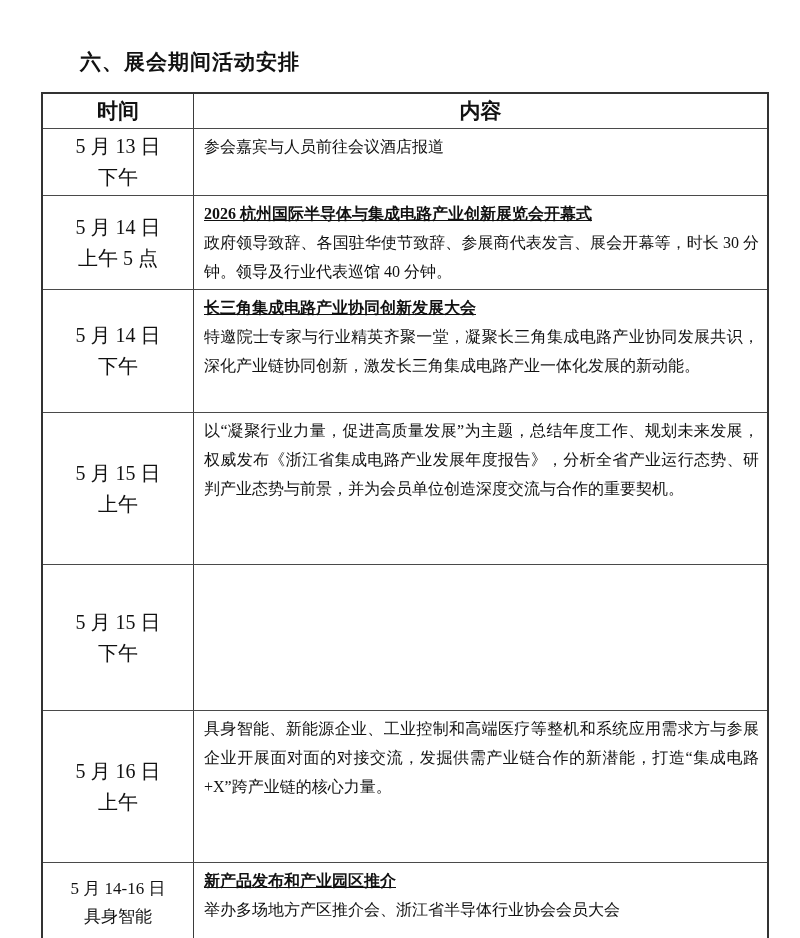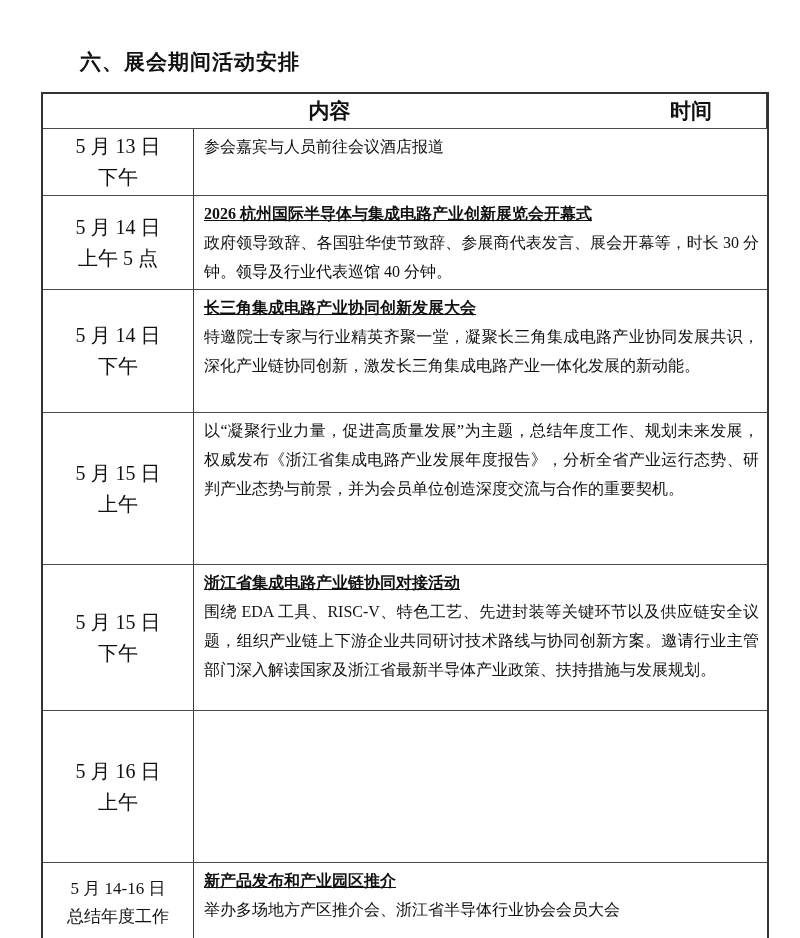--- a/index.html
+++ b/index.html
@@ -96,22 +96,22 @@
 </head>
 <body>
 
 <div class="page">
 
   <div class="doc-title">六、展会期间活动安排</div>
 
   <div class="activity-table">
 
     <div class="trow head">
+      <div class="cell time">时间</div>
       <div class="cell content">内容</div>
-      <div class="cell time">时间</div>
     </div>
 
     <div class="trow r1">
       <div class="cell time">
         <div>5 月 13 日</div>
         <div>下午</div>
       </div>
       <div class="cell content">
 
         <div class="event-desc">参会嘉宾与人员前往会议酒店报道</div>
@@ -148,39 +148,36 @@
       <div class="cell content">
         <div class="event-desc">以“凝聚行业力量，促进高质量发展”为主题，总结年度工作、规划未来发展，权威发布《浙江省集成电路产业发展年度报告》，分析全省产业运行态势、研判产业态势与前景，并为会员单位创造深度交流与合作的重要契机。</div>
       </div>
     </div>
 
     <div class="trow r5">
       <div class="cell time">
         <div>5 月 15 日</div>
         <div>下午</div>
       </div>
-      <div class="cell content">
-        <div class="event-title">浙江省集成电路产业链协同对接活动</div>
-        <div class="event-desc">围绕 EDA 工具、RISC-V、特色工艺、先进封装等关键环节以及供应链安全议题，组织产业链上下游企业共同研讨技术路线与协同创新方案。邀请行业主管部门深入解读国家及浙江省最新半导体产业政策、扶持措施与发展规划。</div>
-      </div>
     </div>
 
     <div class="trow r6">
       <div class="cell time">
         <div>5 月 16 日</div>
         <div>上午</div>
       </div>
       <div class="cell content">
+        <div class="event-desc">具身智能、新能源企业、工业控制和高端医疗等整机和系统应用需求方与参展企业开展面对面的对接交流，发掘供需产业链合作的新潜能，打造“集成电路+X”跨产业链的核心力量。</div>
       </div>
     </div>
 
     <div class="trow r7">
       <div class="cell time small-time">
         <div>5 月 14-16 日</div>
-        <div>总结年度工作</div>
+        <div>具身智能</div>
       </div>
       <div class="cell content">
         <div class="event-title">新产品发布和产业园区推介</div>
         <div class="event-desc">举办多场地方产区推介会、浙江省半导体行业协会会员大会</div>
       </div>
     </div>
 
   </div>
 </div>
 

